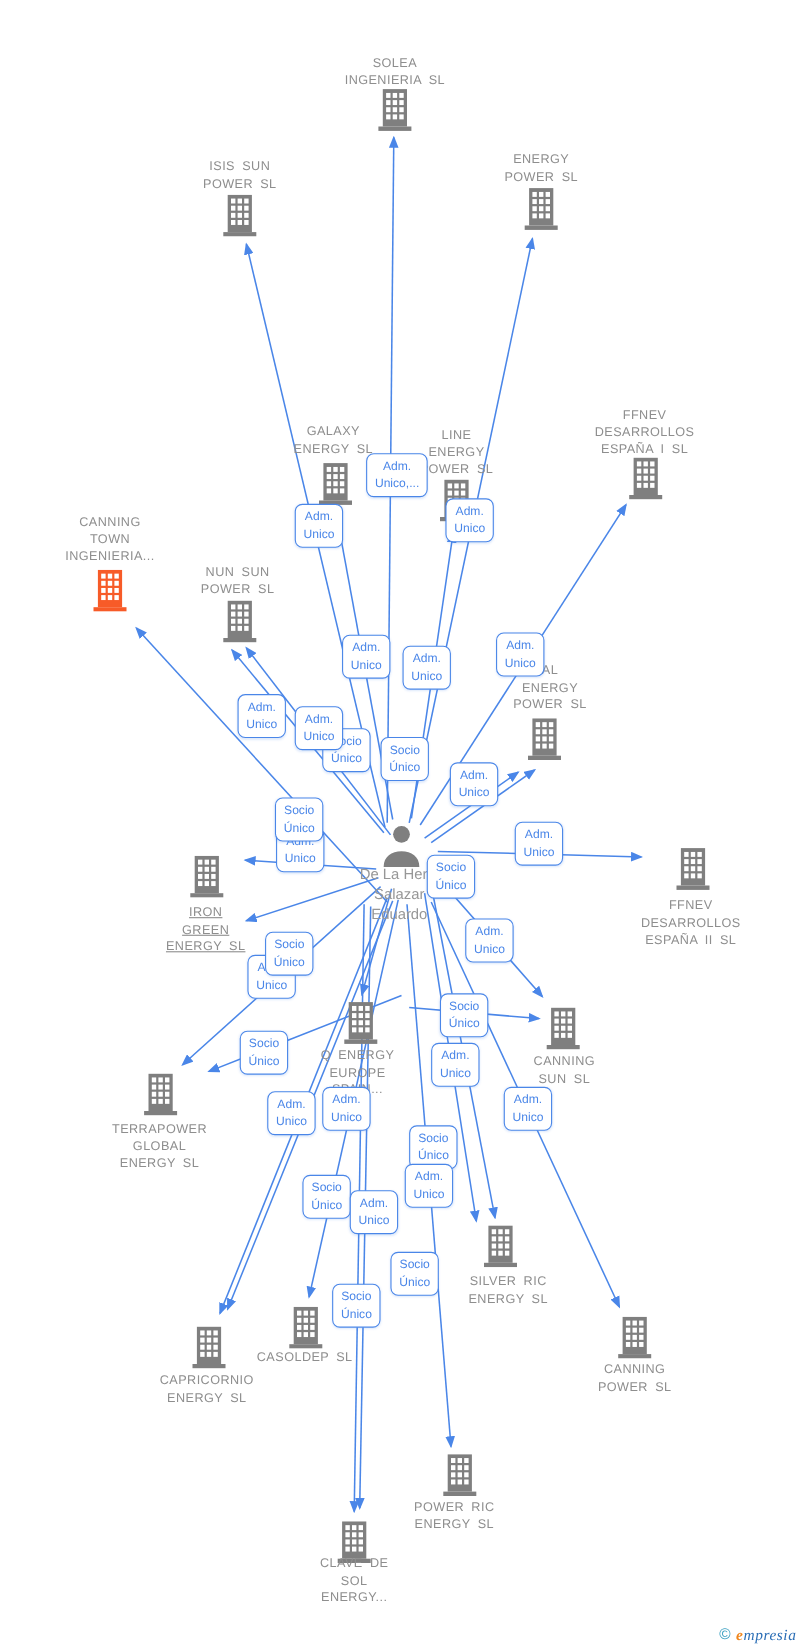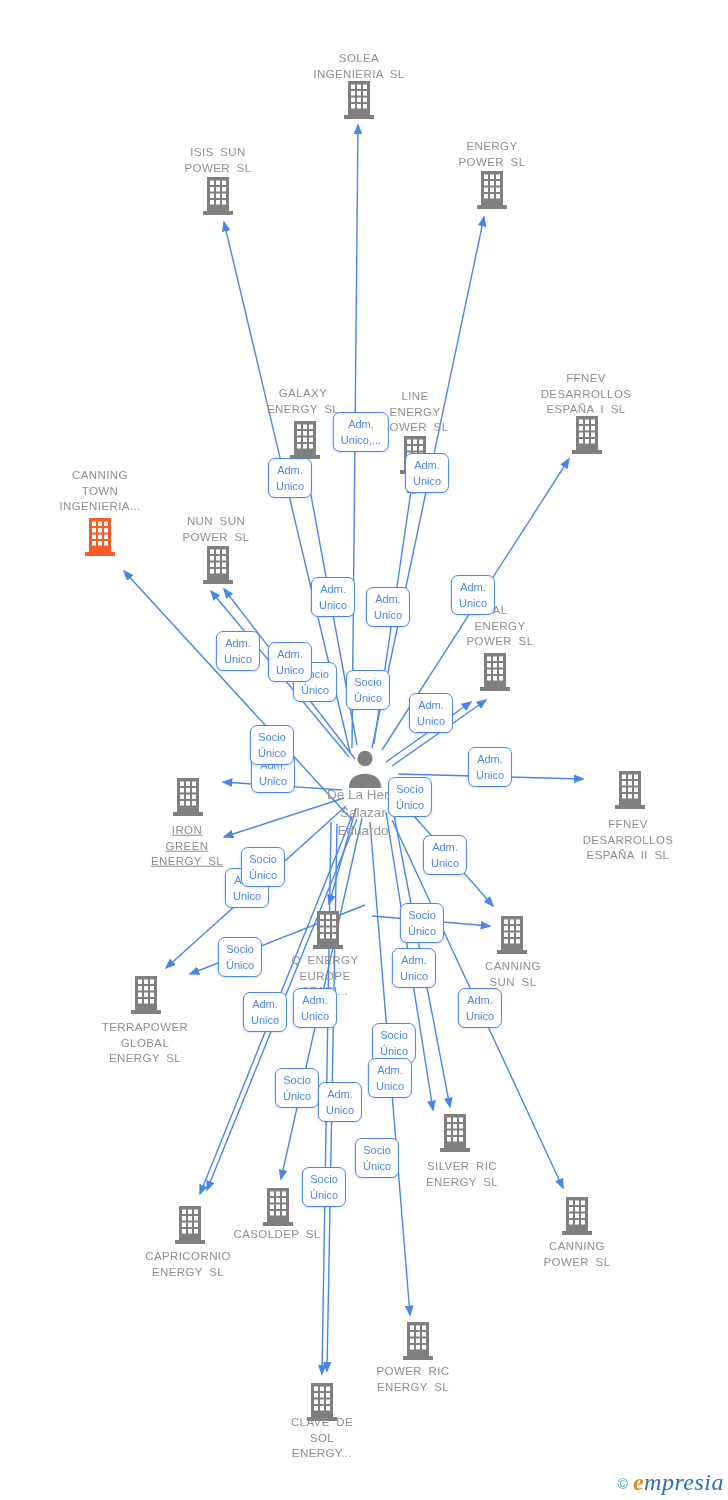--- a/index.html
+++ b/index.html
@@ -16,21 +16,21 @@
   .p-label{position:absolute;transform:translate(-50%,-50%);text-align:center;
            font-size:13.5px;line-height:18px;color:#979797;white-space:nowrap;}
   .p-label span{display:block;}
   .rel-label{position:absolute;transform:translate(-50%,-50%);z-index:3;background:#ffffff;
              border:1.5px solid #4a86e8;border-radius:7px;color:#4a86e8;font-size:11px;
              line-height:16px;text-align:center;padding:3px 7px;white-space:nowrap;
              box-shadow:0 1px 2px rgba(74,134,232,.18);}
   .rel-label span{display:block;}
   .footer{position:absolute;right:4px;bottom:4px;z-index:4;font-size:15px;}
   .copy{color:#3a9fc0;font-size:14px;vertical-align:1px;margin-right:5px;}
-  .brand{font-family:"Liberation Serif",serif;font-style:italic;font-size:24px;letter-spacing:.5px;}
+  .brand{font-family:"Liberation Serif",serif;font-style:italic;font-size:14px;letter-spacing:.5px;}
   .brand-e{color:#f0861c;font-weight:bold;}
   .brand-rest{color:#2a6db5;}
 </style>
 </head>
 <body>
 
 <div id="stage">
   <svg id="edges" width="728" height="1500">
     <defs>
       <marker id="arrow" viewBox="0 0 10 8" refX="8.5" refY="4" markerWidth="11" markerHeight="9" orient="auto" markerUnits="userSpaceOnUse">

